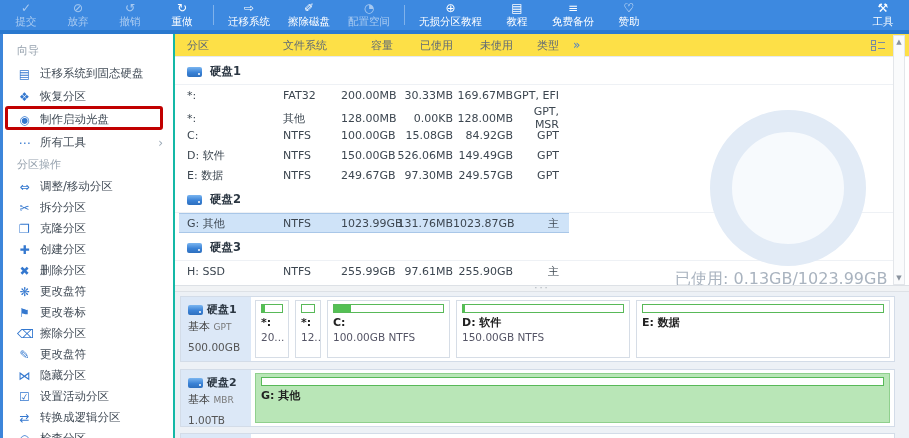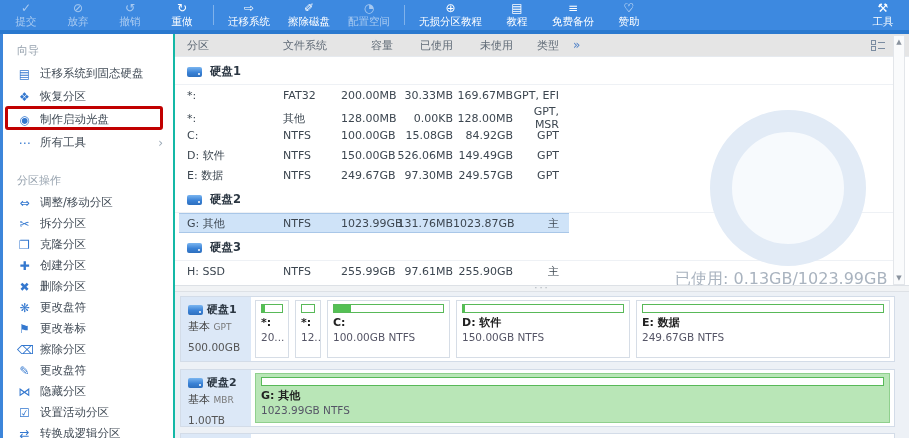--- a/index.html
+++ b/index.html
@@ -16,32 +16,32 @@
   .titem .ticon{font-size:12px;line-height:14px;height:14px;}
   .titem .tlabel{font-size:10.5px;line-height:13px;white-space:nowrap;}
   .titem.dis{opacity:.55;}
   .tsep{width:1px;height:20px;background:rgba(255,255,255,.35);margin:5px 5px 0;}
   .tspacer{flex:1;}
 
   
   .sidebar{position:absolute;left:0;top:34px;width:175px;height:404px;background:#fff;
            border-left:3px solid #3c85da;border-right:2px solid #14b8a6;padding-top:6px;overflow:hidden;}
   .side-title{height:22px;line-height:22px;padding-left:14px;font-size:11px;color:#96a2ae;}
-  .side-title.mt{margin-top:16px;}
+  .side-title.mt{margin-top:0;}
   .side-item{height:23px;display:flex;align-items:center;padding-left:14px;gap:8px;
              font-size:11.5px;color:#414b56;cursor:pointer;position:relative;}
   .sec2 .side-item{height:21px;}
   .side-item .sico{width:15px;text-align:center;color:#3478cf;font-size:12px;flex:none;}
   .side-item .chev{position:absolute;right:10px;color:#9aa8b6;font-size:12px;}
   .red-frame{position:absolute;top:72px;left:2px;width:158px;height:24px;
              border:3px solid #c10000;border-radius:3px;pointer-events:none;}
 
   
   .main{position:absolute;left:175px;top:34px;width:734px;height:404px;background:#fff;}
-  .list-header{position:absolute;left:0;top:0;width:734px;height:23px;border-bottom:1px solid #e6eaef;background:#e5e5e5;}
+  .list-header{position:absolute;left:0;top:0;width:734px;height:23px;border-bottom:1px solid #e6eaef;background:#fde047;}
   .hgrid,.trow,.selrow{display:grid;grid-template-columns:96px 58px 52px 60px 60px 46px;
           padding-left:12px;align-items:center;}
   .hgrid{height:23px;color:#5f6a76;}
   .c3,.c4,.c5,.c2{text-align:right;}
   .more{position:absolute;left:398px;top:4px;color:#4f81c7;font-size:12px;cursor:pointer;}
   .view-icon{position:absolute;right:24px;top:5px;width:14px;height:13px;display:flex;
              flex-direction:column;justify-content:space-between;padding:1px 0;cursor:pointer;}
   .view-icon i{height:5px;display:flex;gap:2px;}
   .view-icon i b{width:5px;height:5px;border:1px solid #7b8ca1;}
   .view-icon i s{flex:1;border-top:1px solid #7b8ca1;margin-top:2px;}
@@ -376,42 +376,40 @@
                 <i style="width:1%"></i>
               </div>
             <div class="pl">D: 软件</div>
             <div class="pi">150.00GB NTFS</div>
           </div>
           <div class="pblock pb5">
             <div class="bar">
                 <i style="width:0%"></i>
               </div>
             <div class="pl">E: 数据</div>
-            <div class="pi">249.67GB NTFS</div>
           </div>
         </div>
       </div>
 
       <div class="card card2">
         <div class="dinfo">
           <div class="l1">
               <span class="dico"></span>
             <span>硬盘2</span>
             </div>
           <div class="l2"><span>基本</span>
             <small>MBR</small></div>
           <div class="l3">1.00TB</div>
         </div>
         <div class="parts">
           <div class="pblock pb5 sel">
             <div class="bar">
                 <i style="width:0%"></i>
               </div>
             <div class="pl">G: 其他</div>
-            <div class="pi">1023.99GB NTFS</div>
           </div>
         </div>
       </div>
 
       <div class="card card3">
         <div class="dinfo"></div>
         <div class="parts"></div>
       </div>
     </div>
   </div>

